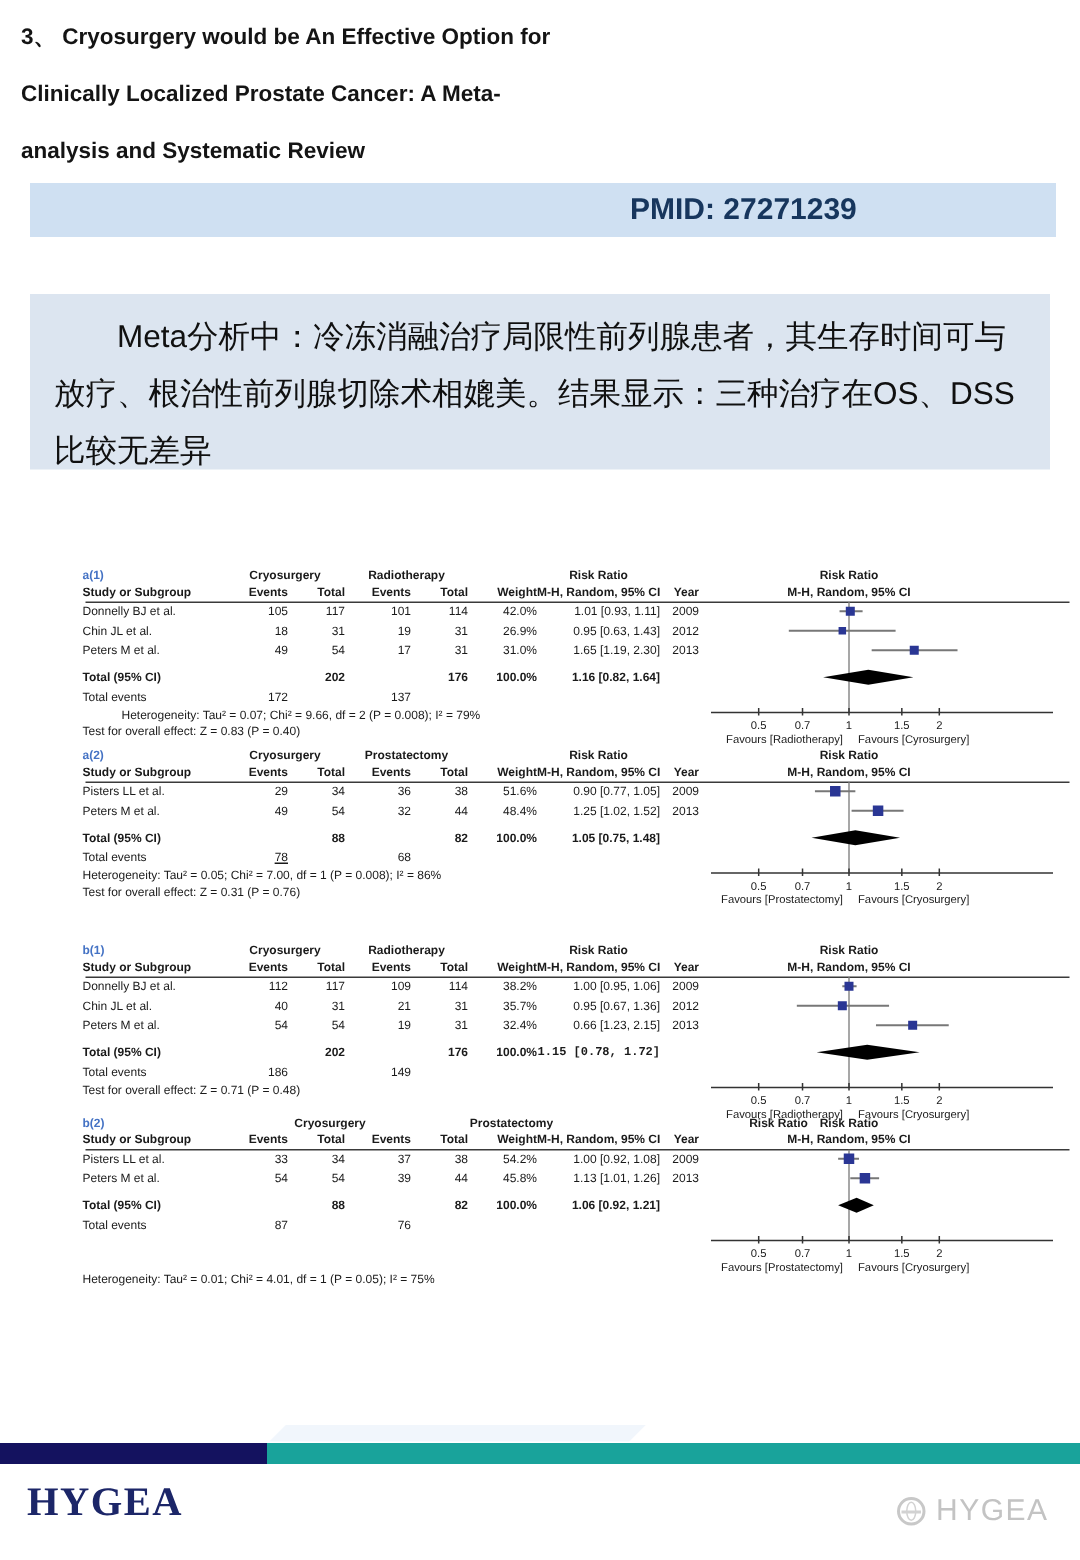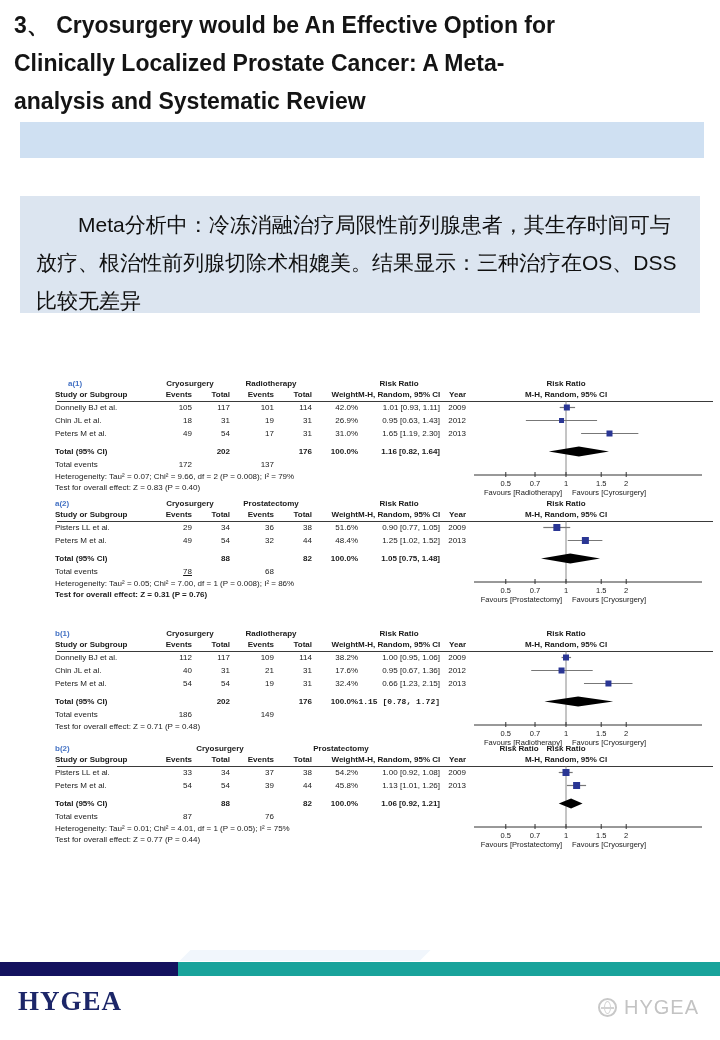--- a/index.html
+++ b/index.html
@@ -3,21 +3,21 @@
 <meta charset="utf-8">
 <style>
   html,body { margin:0; padding:0; }
   body {
     width:720px; height:1040px; position:relative; overflow:hidden;
     background:#ffffff; font-family:"Liberation Sans", sans-serif;
   }
   
   .title {
     position:absolute; top:6px; left:14px; right:6px;
-    font-size:23px; font-weight:bold; line-height:38px;
+    font-size:15px; font-weight:bold; line-height:38px;
     color:var(--title-color,#141414); letter-spacing:0px;
   }
   
   .cite {
     position:absolute; top:122px; left:20px; width:684px; height:36px;
     background:var(--citation-bg,#cfe0f2); color:var(--citation-text,#17365d);
     font-size:20px; font-weight:600; line-height:36px;
   }
   .cite .journal { position:absolute; left:9px; }
   .cite .pmid { position:absolute; left:400px; }
@@ -72,30 +72,31 @@
 </head>
 <body>
 
 <div class="title">
   <div>3、 Cryosurgery would be An Effective Option for</div>
   <div>Clinically Localized Prostate Cancer: A Meta-</div>
   <div>analysis and Systematic Review</div>
 </div>
 
 <div class="cite">
+  <span class="pmid">PMID: 27271239</span>
 </div>
 
 <div class="summary">Meta分析中：冷冻消融治疗局限性前列腺患者，其生存时间可与放疗、根治性前列腺切除术相媲美。结果显示：三种治疗在OS、DSS比较无差异</div>
 
 <div class="figure">
   <div class="panel" style="top: 0px; height: 121px;">
       <div class="rule"></div>
       <div class="tbl">
         <div class="trow" style="height: 11px;">
-          <div class="c l plab" style="grid-column: 1; margin-left: 13px;">a(1)</div>
+          <div class="c l plab" style="grid-column: 1;">a(1)</div>
           <div class="c gh" style="grid-column: 2 / 4;">Cryosurgery</div>
           <div class="c gh" style="grid-column: 4 / 6;">Radiotherapy</div>
           <div class="c gh" style="grid-column: 7;">Risk Ratio</div>
         </div>
         <div class="trow" style="height: 12px;">
           <div class="c l b">Study or Subgroup</div>
           <div class="c r b">Events</div>
           <div class="c r b">Total</div>
           <div class="c r b">Events</div>
           <div class="c r b">Total</div>
@@ -140,21 +141,21 @@
           <div class="c r b" style="grid-column: 5;">176</div>
           <div class="c r b" style="grid-column: 6;">100.0%</div>
           <div class="c r b" style="grid-column: 7;">1.16 [0.82, 1.64]</div>
         </div>
         <div class="trow" style="height: 13px;">
           <div class="c l" style="grid-column: 1;">Total events</div>
           <div class="c r" style="grid-column: 2;">172</div>
           <div class="c r" style="grid-column: 4;">137</div>
         </div>
         <div class="trow" style="height: 11px;">
-          <div class="c full" style="grid-column: 1 / -1;">Heterogeneity: Tau² = 0.07; Chi² = 9.66, df = 2 (P = 0.008); I² = 79%</div>
+          <div class="c full" style="grid-column: 1 / -1; margin-left: 26px;">Heterogeneity: Tau² = 0.07; Chi² = 9.66, df = 2 (P = 0.008); I² = 79%</div>
         </div>
         <div class="trow" style="height: 11px;">
           <div class="c full" style="grid-column: 1 / -1;">Test for overall effect: Z = 0.83 (P = 0.40)</div>
         </div>
       </div>
       <svg width="249" height="121" class="plot" style="left: 411px;">
         <text x="100" y="8" text-anchor="middle" font-size="8" fill="#1a1a1a" font-weight="bold">Risk Ratio</text>
         <text x="100" y="19" text-anchor="middle" font-size="8" fill="#1a1a1a" font-weight="bold">M-H, Random, 95% CI</text>
         <line x1="100" y1="23.5" x2="100" y2="97" stroke="#8a8a8a" stroke-width="1"></line>
         <line x1="93.69658971078702" y1="29.5" x2="109.06459575733149" y2="29.5" stroke="#777777" stroke-width="1.2"></line>
@@ -228,21 +229,21 @@
         </div>
         <div class="trow" style="height: 13px;">
           <div class="c l" style="grid-column: 1;">Total events</div>
           <div class="c r" style="grid-column: 2; text-decoration: underline;">78</div>
           <div class="c r" style="grid-column: 4;">68</div>
         </div>
         <div class="trow" style="height: 11px;">
           <div class="c full" style="grid-column: 1 / -1;">Heterogeneity: Tau² = 0.05; Chi² = 7.00, df = 1 (P = 0.008); I² = 86%</div>
         </div>
         <div class="trow" style="height: 11px;">
-          <div class="c full" style="grid-column: 1 / -1; font-weight: bold;">Test for overall effect: Z = 0.31 (P = 0.76)</div>
+          <div class="c full" style="grid-column: 1 / -1;">Test for overall effect: Z = 0.31 (P = 0.76)</div>
         </div>
       </div>
       <svg width="249" height="108" class="plot" style="left: 411px;">
         <text x="100" y="8" text-anchor="middle" font-size="8" fill="#1a1a1a" font-weight="bold">Risk Ratio</text>
         <text x="100" y="19" text-anchor="middle" font-size="8" fill="#1a1a1a" font-weight="bold">M-H, Random, 95% CI</text>
         <line x1="100" y1="23.5" x2="100" y2="84" stroke="#8a8a8a" stroke-width="1"></line>
         <line x1="77.29814503449637" y1="29.5" x2="104.23785981398761" y2="29.5" stroke="#777777" stroke-width="1.2"></line>
         <rect x="87.34850188786498" y="26" width="7" height="7" fill="#2a3694"></rect>
         <line x1="101.72003435238351" y1="42.5" x2="136.3687175889545" y2="42.5" stroke="#777777" stroke-width="1.2"></line>
         <rect x="115.88200260161128" y="39" width="7" height="7" fill="#2a3694"></rect>
@@ -290,21 +291,21 @@
           <div class="c r">38.2%</div>
           <div class="c r">1.00 [0.95, 1.06]</div>
           <div class="c r">2009</div>
         </div>
         <div class="trow" style="height: 13px;">
           <div class="c l">Chin JL et al.</div>
           <div class="c r">40</div>
           <div class="c r">31</div>
           <div class="c r">21</div>
           <div class="c r">31</div>
-          <div class="c r">17.6%</div>
+          <div class="c r">35.7%</div>
           <div class="c r">0.95 [0.67, 1.36]</div>
           <div class="c r">2012</div>
         </div>
         <div class="trow" style="height: 13px;">
           <div class="c l">Peters M et al.</div>
           <div class="c r">54</div>
           <div class="c r">54</div>
           <div class="c r">19</div>
           <div class="c r">31</div>
           <div class="c r">32.4%</div>
@@ -399,25 +400,22 @@
           <div class="c r b" style="grid-column: 3;">88</div>
           <div class="c r b" style="grid-column: 5;">82</div>
           <div class="c r b" style="grid-column: 6;">100.0%</div>
           <div class="c r b" style="grid-column: 7;">1.06 [0.92, 1.21]</div>
         </div>
         <div class="trow" style="height: 13px;">
           <div class="c l" style="grid-column: 1;">Total events</div>
           <div class="c r" style="grid-column: 2;">87</div>
           <div class="c r" style="grid-column: 4;">76</div>
         </div>
-        <div class="trow" style="height: 11px;">
+        <div class="trow" style="height: 11px; margin-top: 24px;">
           <div class="c full" style="grid-column: 1 / -1;">Heterogeneity: Tau² = 0.01; Chi² = 4.01, df = 1 (P = 0.05); I² = 75%</div>
-        </div>
-        <div class="trow" style="height: 11px;">
-          <div class="c full" style="grid-column: 1 / -1;">Test for overall effect: Z = 0.77 (P = 0.44)</div>
         </div>
       </div>
       <svg width="249" height="108" class="plot" style="left: 411px;">
         <text x="100" y="8" text-anchor="middle" font-size="8" fill="#1a1a1a" font-weight="bold">Risk Ratio</text>
         <text x="100" y="19" text-anchor="middle" font-size="8" fill="#1a1a1a" font-weight="bold">M-H, Random, 95% CI</text>
         <line x1="100" y1="23.5" x2="100" y2="84" stroke="#8a8a8a" stroke-width="1"></line>
         <line x1="92.75756546911106" y1="29.5" x2="106.68475109738995" y2="29.5" stroke="#777777" stroke-width="1.2"></line>
         <rect x="96.5" y="26" width="7" height="7" fill="#2a3694"></rect>
         <line x1="100.86427475652852" y1="42.5" x2="120.07410902351258" y2="42.5" stroke="#777777" stroke-width="1.2"></line>
         <rect x="107.11568869668393" y="39" width="7" height="7" fill="#2a3694"></rect>

